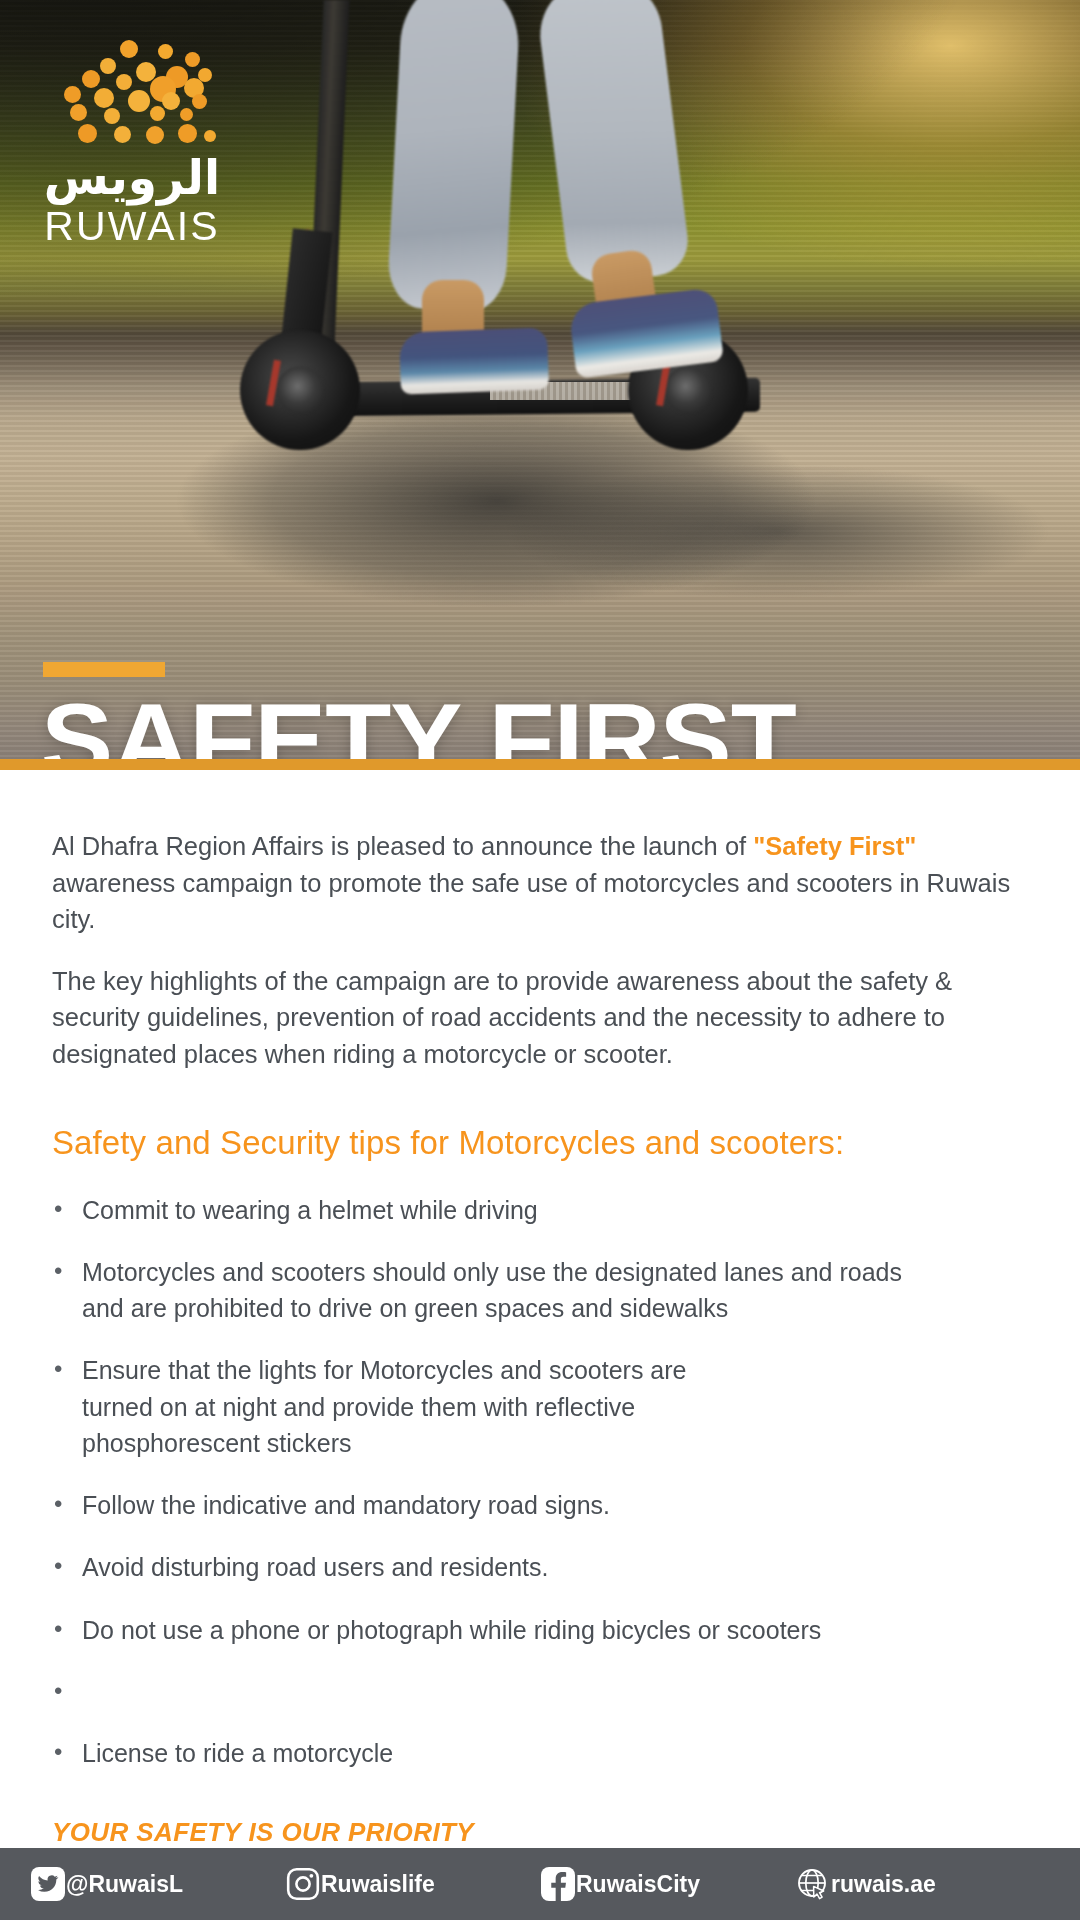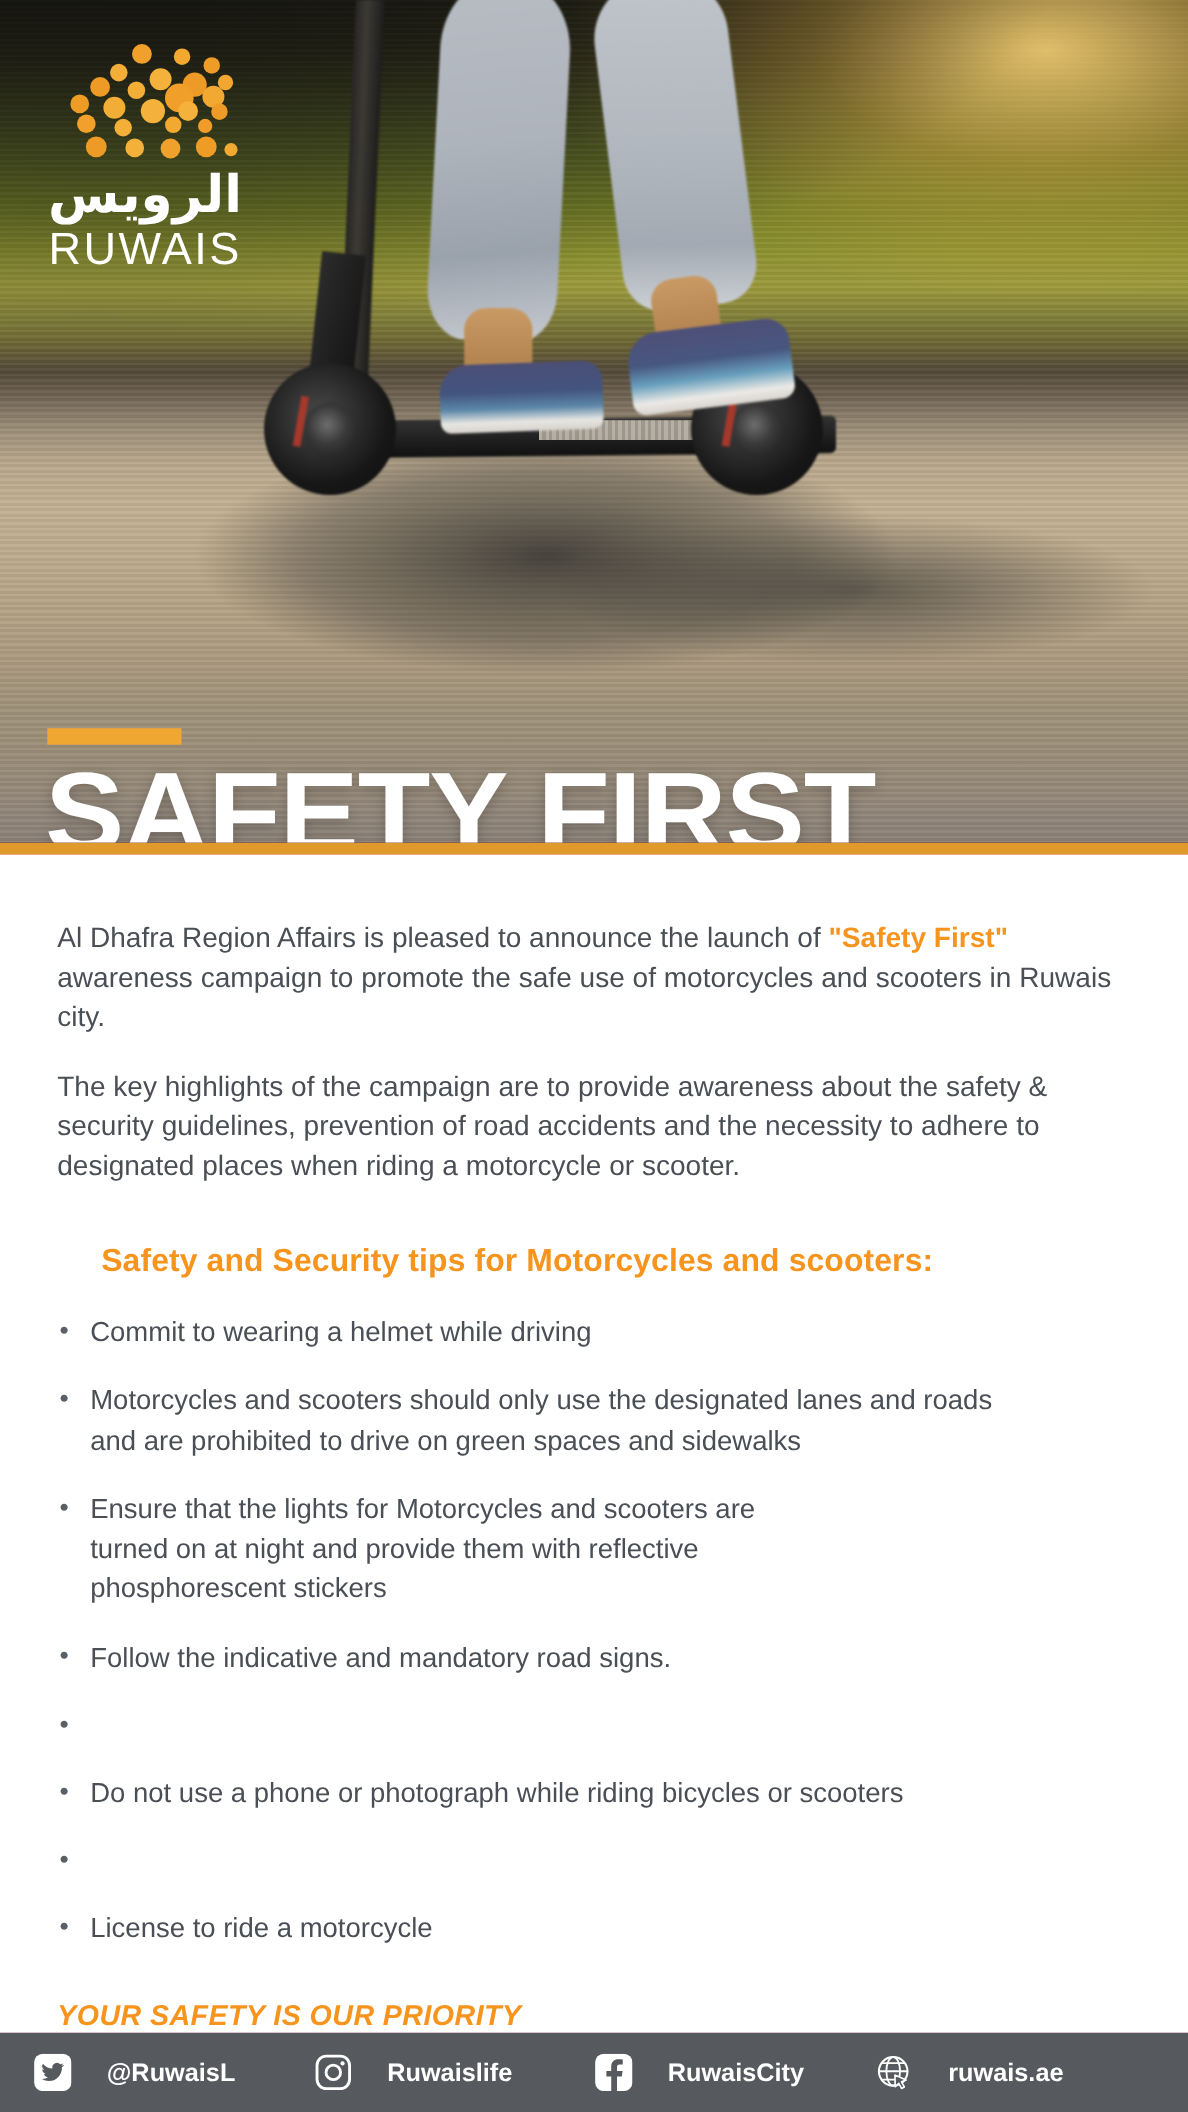--- a/index.html
+++ b/index.html
@@ -260,25 +260,24 @@
   }
   .para .hl {
     color:#F7941D;
     font-weight:700;
   }
 
   .tips-heading {
     margin-top:52px;
     margin-bottom:30px;
     color:#F7941D;
-    font-weight:700;
-    font-size:29px;
+    font-weight:400;
+    font-size:33px;
     letter-spacing:0.1px;
     font-family:"Liberation Sans", sans-serif;
-    margin-left:40px;
   }
 
   .tips {
     list-style:none;
     margin:0; padding:0;
   }
   .tips li {
     display:flex;
     align-items:flex-start;
     margin-bottom:26px;
@@ -316,21 +315,21 @@
     flex:0 0 auto;
     height:72px;
     background:#56595E;
     display:flex;
     align-items:center;
     padding:0 30px;
   }
   .social {
     display:flex;
     align-items:center;
-    gap:31px;
+    gap:0;
     flex:1 1 0;
   }
   .social .label {
     color:#ffffff;
     font-size:23px;
     font-weight:700;
     font-family:"Liberation Sans", sans-serif;
     white-space:nowrap;
   }
   .ic {
@@ -428,20 +427,21 @@
         <span class="txt">Ensure that the lights for Motorcycles and scooters are
 turned on at night and provide them with reflective
 phosphorescent stickers</span>
       </li>
       <li>
         <span class="bullet">•</span>
         <span class="txt">Follow the indicative and mandatory road signs.</span>
       </li>
       <li>
         <span class="bullet">•</span>
+        <span class="txt">Avoid disturbing road users and residents.</span>
       </li>
       <li>
         <span class="bullet">•</span>
         <span class="txt">Do not use a phone or photograph while riding bicycles or scooters</span>
       </li>
       <li>
         <span class="bullet">•</span>
       </li>
       <li>
         <span class="bullet">•</span>

